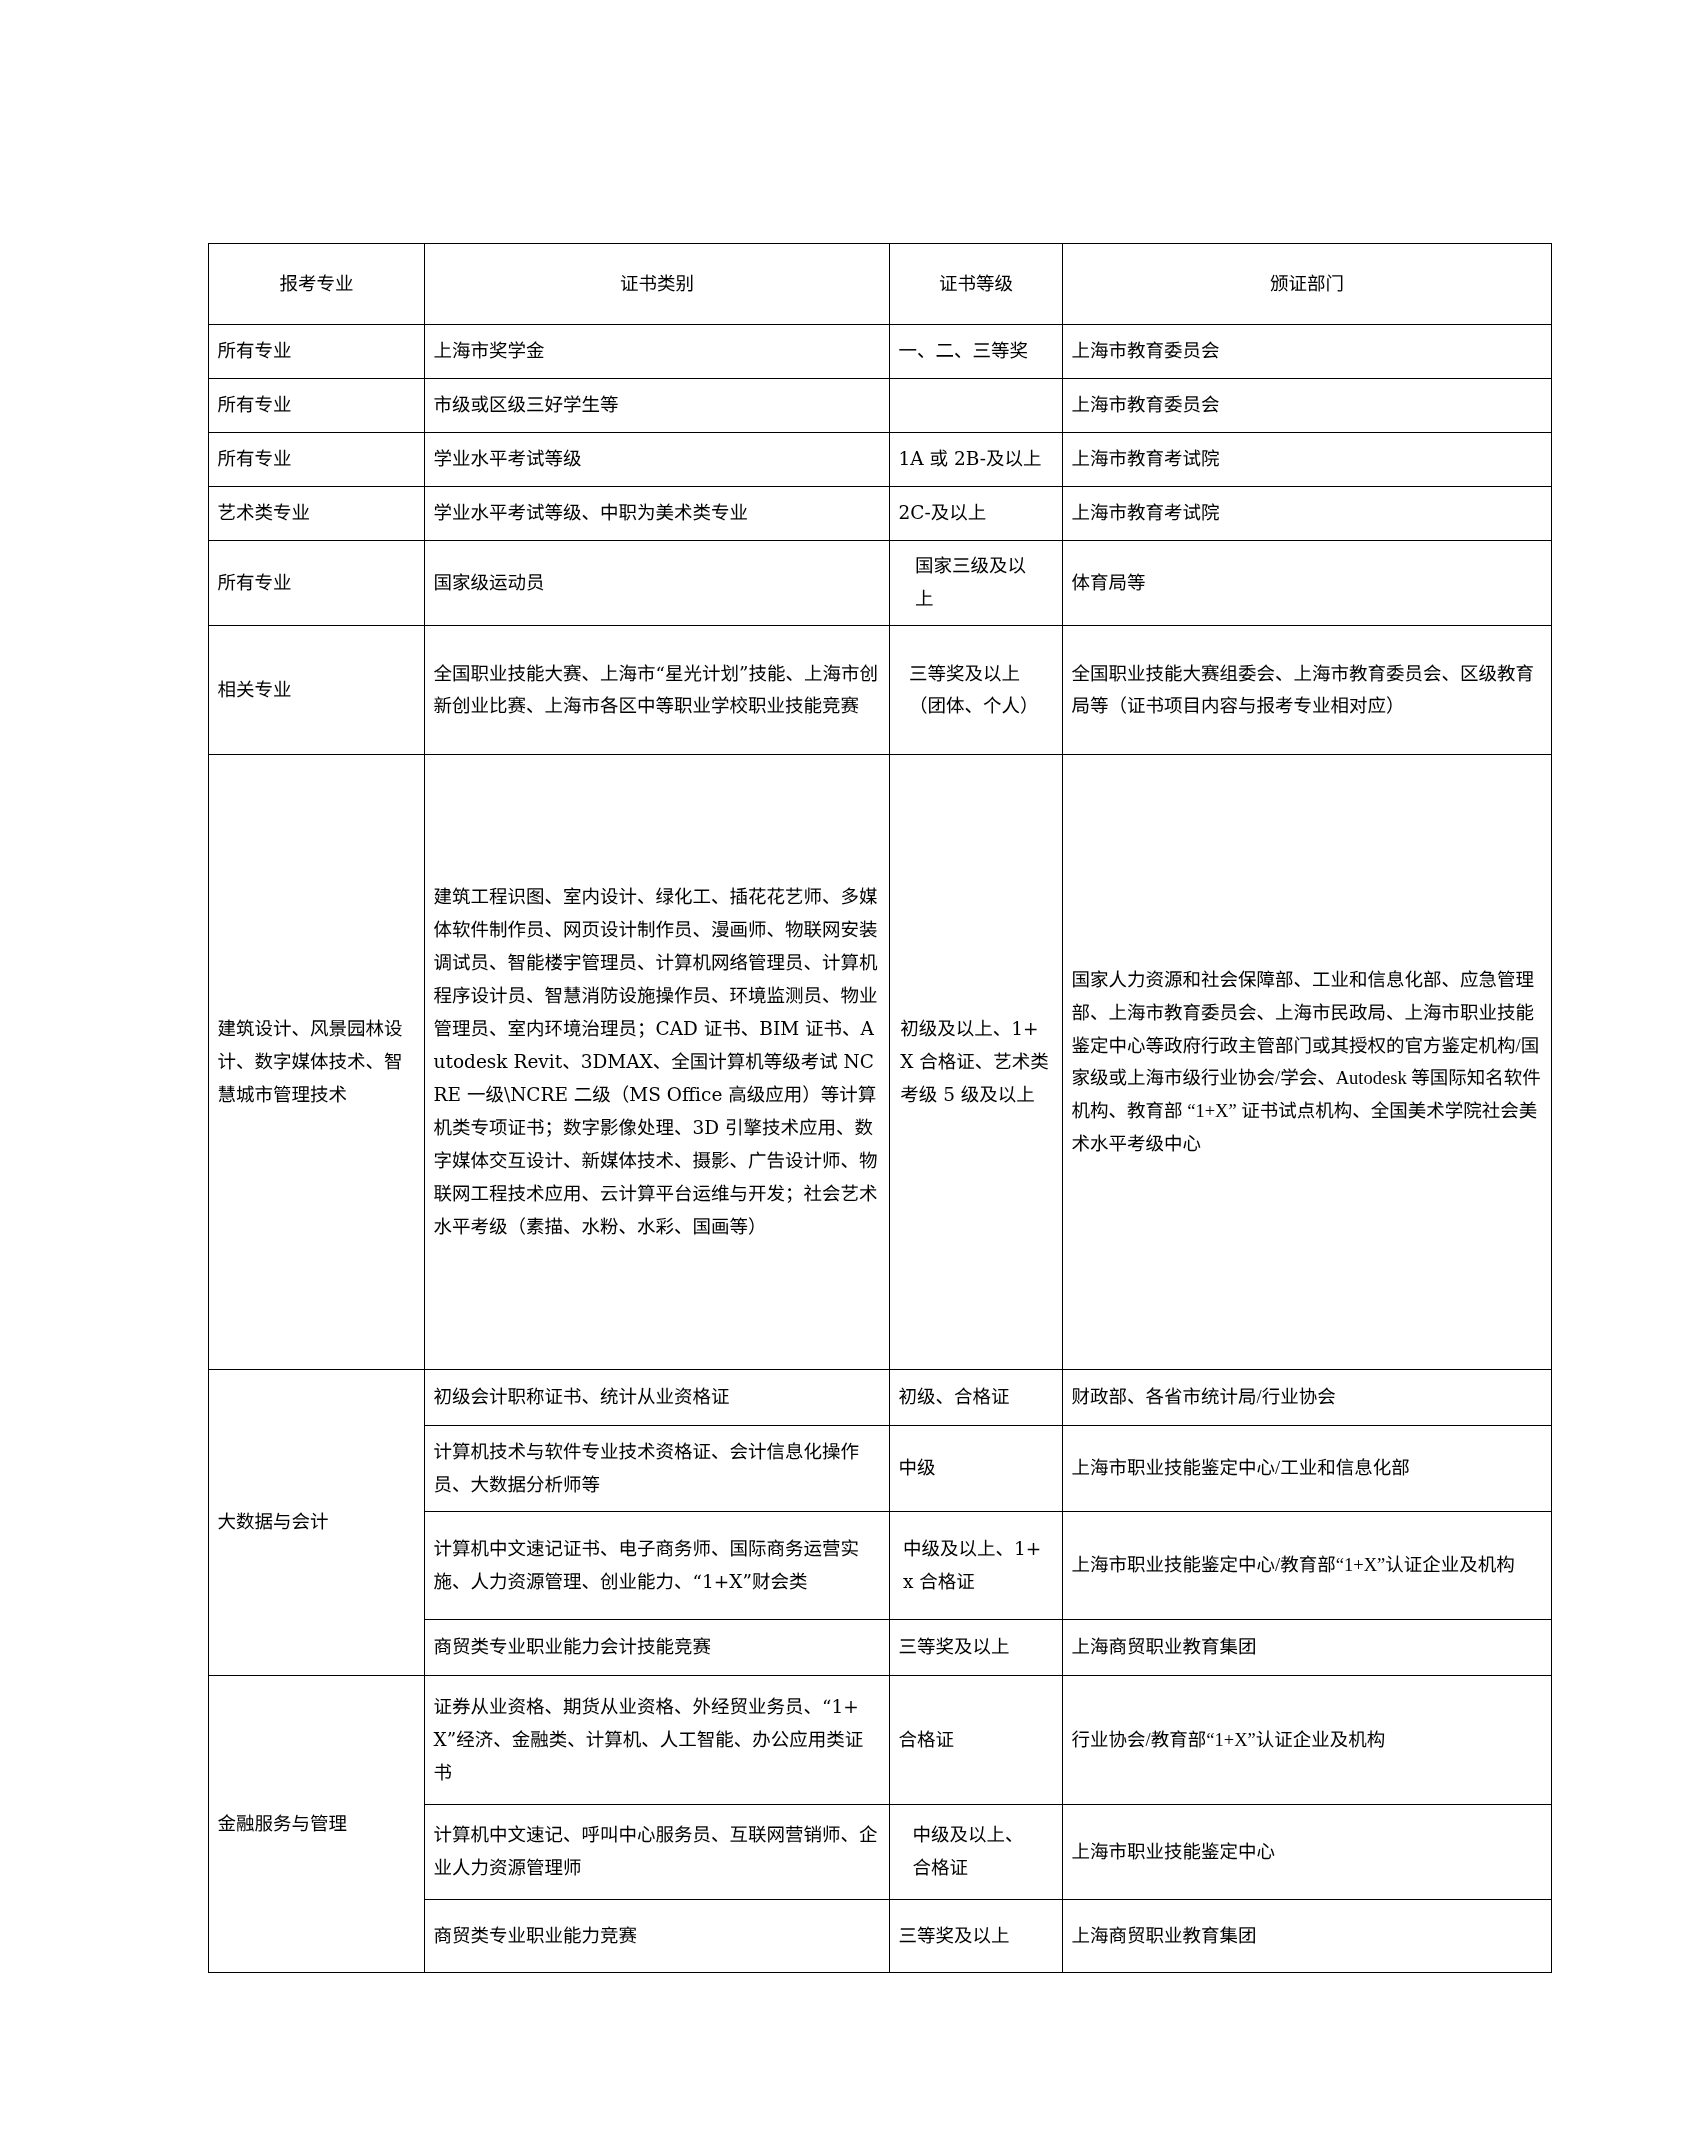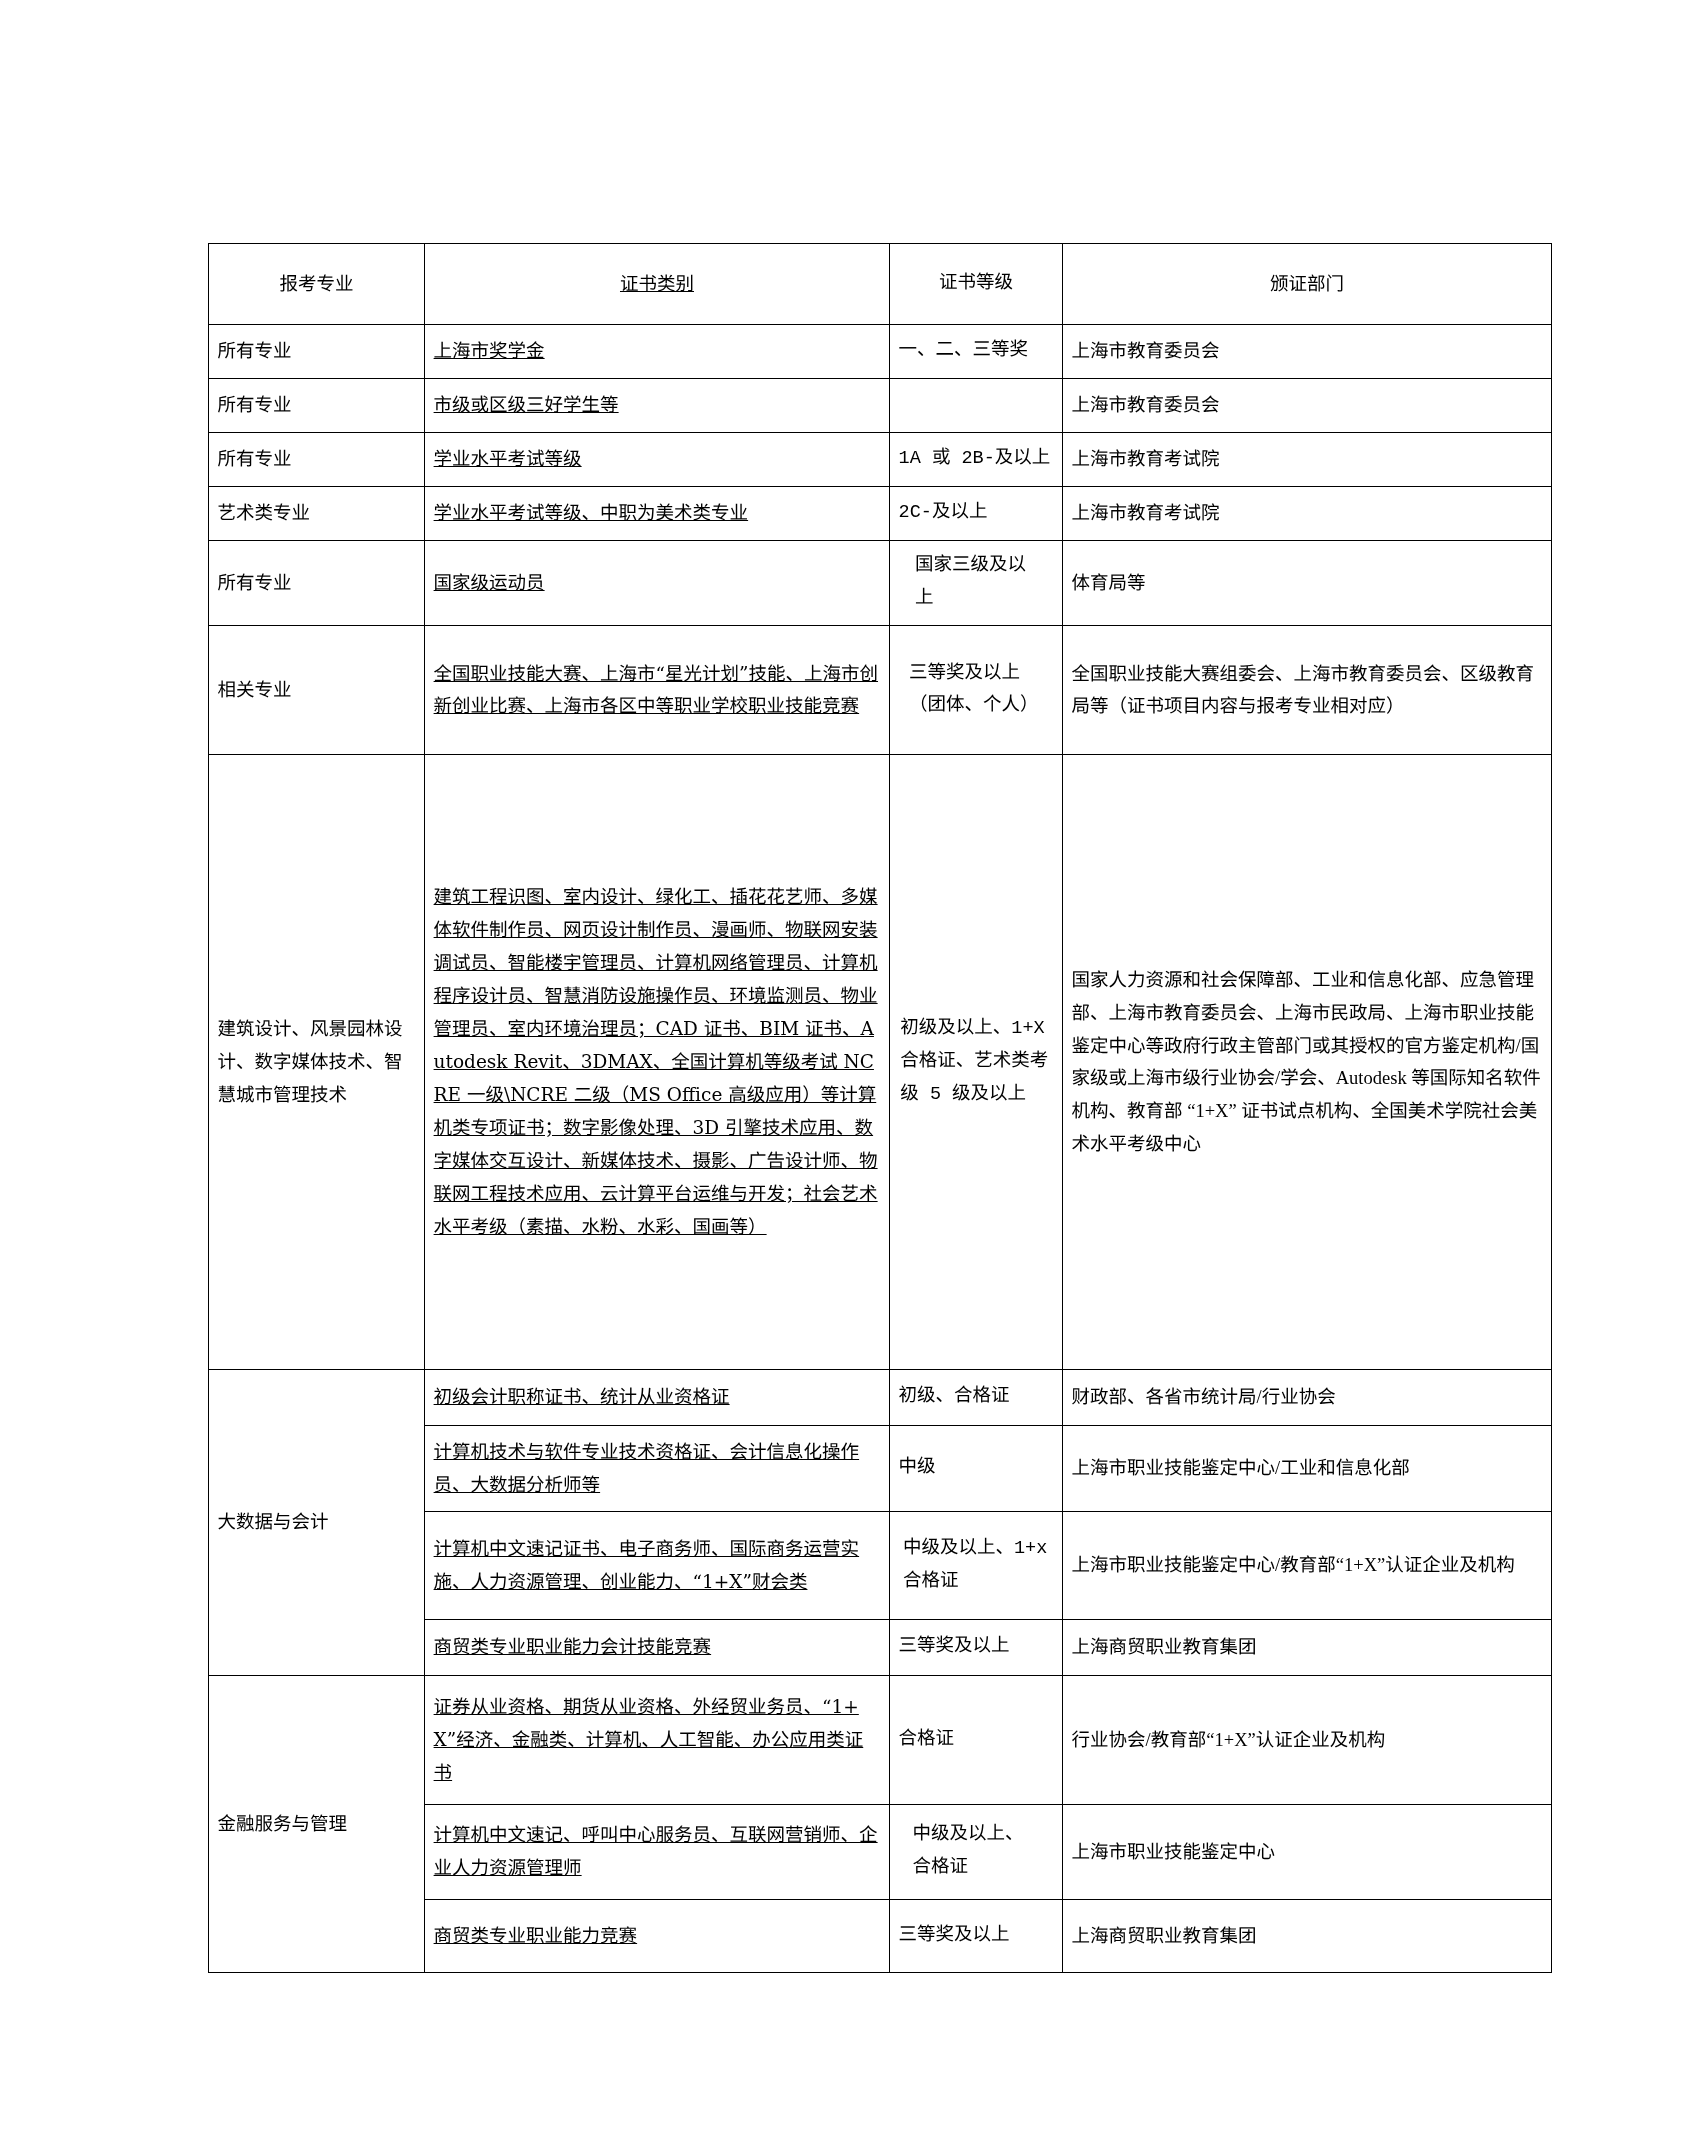--- a/index.html
+++ b/index.html
@@ -52,22 +52,22 @@
     text-align: left;
     word-break: break-all;
   }
   table.cert-table tr.header-row td {
     text-align: center;
     height: 51px;
     padding-top: 14.6px;
     padding-bottom: 14px;
   }
   td.c-major   { width: 216px;  text-align: left; }
-  td.c-kind    { width: 465px; text-align: left; text-decoration: underline; }
-  td.c-level   { width: 173px;  text-align: center; font-family: Liberation Mono, monospace; }
+  td.c-kind    { width: 465px; text-align: left; }
+  td.c-level   { width: 173px;  text-align: center; }
   td.c-issuer  { width: 489px; text-align: left; font-family: Liberation Serif, serif; }
 
   td.center { text-align: center; }
   td.mid { vertical-align: middle; }
 
   .rowsimple td { height: 34px; }
 
   
   table.cert-table {
     border: 1.3px solid #000;

